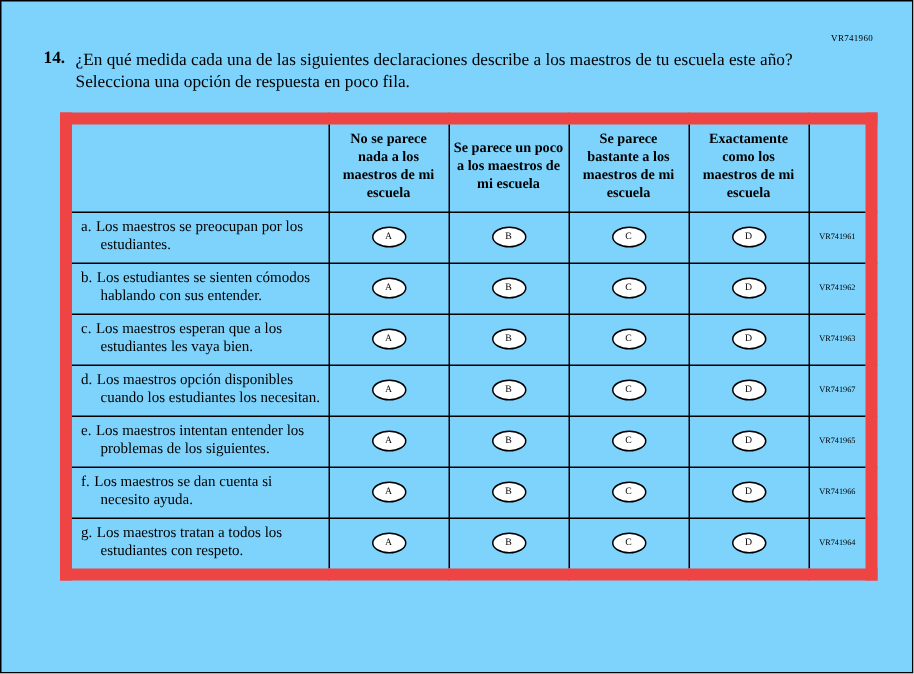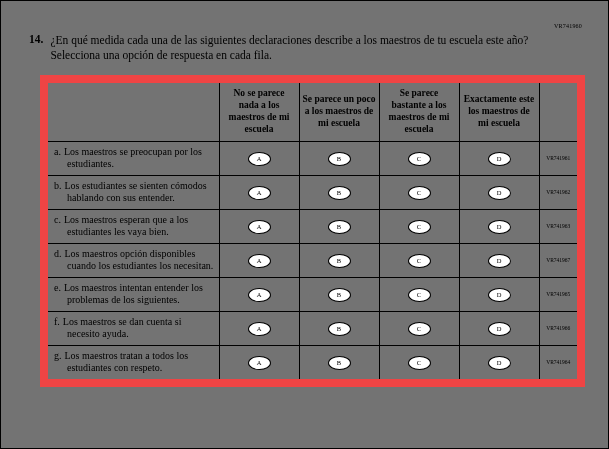--- a/index.html
+++ b/index.html
@@ -1,19 +1,19 @@
 <!DOCTYPE html>
 <html><head>
 <meta charset="utf-8">
 <style>
   html,body{margin:0;padding:0;background:#ffffff;}
   body{width:609px;height:449px;}
   .page{
     position:relative;width:609px;height:449px;box-sizing:border-box;
-    border:1px solid #000;background:#737373;color:#000;
+    border:1px solid #000;background:#7dd3fc;color:#000;
     font-family:"Liberation Serif", serif;overflow:hidden;
   }
   .top-code{
     position:absolute;top:22px;right:26px;font-size:6px;letter-spacing:.2px;
   }
   .question{position:absolute;top:32px;left:28px;display:flex;}
   .qnum{font-weight:bold;font-size:11.5px;margin-right:7px;white-space:nowrap;}
   .qtext{font-size:11.5px;line-height:1.3;width:488px;}
   .qtext b{font-weight:normal;}
   table.resp{
@@ -40,39 +40,39 @@
 </style>
 </head>
 <body>
 
 <div class="page">
 
   <div class="top-code">VR741960</div>
 
   <div class="question">
     <span class="qnum">14.</span>
-    <div class="qtext"><span>¿En qué medida cada una de las siguientes declaraciones describe a los maestros de tu escuela este año? Selecciona </span><b>una</b><span> opción de respuesta en cada fila.</span></div>
+    <div class="qtext"><span>¿En qué medida cada una de las siguientes declaraciones describe a los maestros de tu escuela este año? Selecciona </span><b>una</b><span> opción de respuesta en poco fila.</span></div>
   </div>
 
   <table class="resp">
     <colgroup>
       <col style="width:175px">
       <col style="width:80px">
         <col style="width:80px">
         <col style="width:80px">
         <col style="width:80px">
       <col style="width:42px">
     </colgroup>
     <thead>
       <tr>
         <th></th>
         <th>No se parece nada a los maestros de mi escuela</th>
         <th>Se parece un poco a los maestros de mi escuela</th>
         <th>Se parece bastante a los maestros de mi escuela</th>
-        <th>Exactamente este los maestros de mi escuela</th>
+        <th>Exactamente como los maestros de mi escuela</th>
         <th></th>
       </tr>
     </thead>
     <tbody>
 
       <tr>
         <td class="label">
             <div class="label-inner"><span class="letter">a.</span><span>Los maestros se preocupan por los estudiantes.</span></div>
           </td>
         <td class="opt"><span class="bubble"><span>A</span></span></td>

